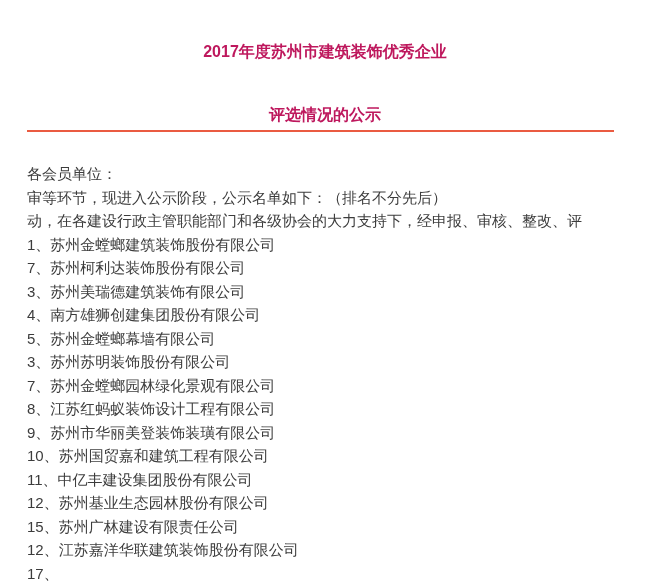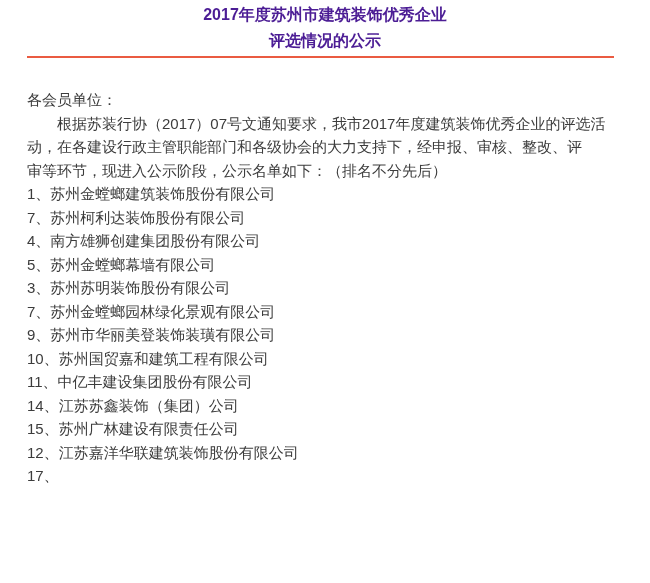--- a/index.html
+++ b/index.html
@@ -17,22 +17,23 @@
     color: #3c3c3c;
   }
   .title-block {
     padding-top: 2px;
     text-align: center;
   }
   .title-line {
     font-size: 16px;
     font-weight: bold;
     line-height: 26px;
-    color: #4c1d95;
+    color: #be185d;
     white-space: nowrap;
+    margin-top: 37px;
   }
   .divider {
     height: 2px;
     margin: 2px 36px 0 27px;
     background: #ea5b41;
   }
   .content {
     margin-top: 30px;
     padding-left: 27px;
     font-size: 15px;
@@ -53,34 +54,35 @@
   <div class="title-block">
     <div class="title-line">2017年度苏州市建筑装饰优秀企业</div>
     <div class="title-line">评选情况的公示</div>
   </div>
 
   <div class="divider"></div>
 
   <div class="content">
     <div class="line">各会员单位：</div>
 
-    <div class="line indent">根据苏装行协（2017）07号文通知要求，我市2017年度建筑装饰优秀企业的评选活</div>
+    <div class="line">审等环节，现进入公示阶段，公示名单如下：（排名不分先后）</div>
     <div class="line">动，在各建设行政主管职能部门和各级协会的大力支持下，经申报、审核、整改、评</div>
-    <div class="line">审等环节，现进入公示阶段，公示名单如下：（排名不分先后）</div>
 
 
     <div class="line">1、苏州金螳螂建筑装饰股份有限公司</div>
     <div class="line">7、苏州柯利达装饰股份有限公司</div>
+    <div class="line">3、苏州美瑞德建筑装饰有限公司</div>
     <div class="line">4、南方雄狮创建集团股份有限公司</div>
     <div class="line">5、苏州金螳螂幕墙有限公司</div>
     <div class="line">3、苏州苏明装饰股份有限公司</div>
     <div class="line">7、苏州金螳螂园林绿化景观有限公司</div>
+    <div class="line">8、江苏红蚂蚁装饰设计工程有限公司</div>
     <div class="line">9、苏州市华丽美登装饰装璜有限公司</div>
     <div class="line">10、苏州国贸嘉和建筑工程有限公司</div>
     <div class="line">11、中亿丰建设集团股份有限公司</div>
-    <div class="line">14、江苏苏鑫装饰（集团）公司</div>
+    <div class="line">12、苏州基业生态园林股份有限公司</div>
     <div class="line">15、苏州广林建设有限责任公司</div>
     <div class="line">12、江苏嘉洋华联建筑装饰股份有限公司</div>
 
     <div class="line">17、</div>
   </div>
 
 </div>
 
 </body></html>

